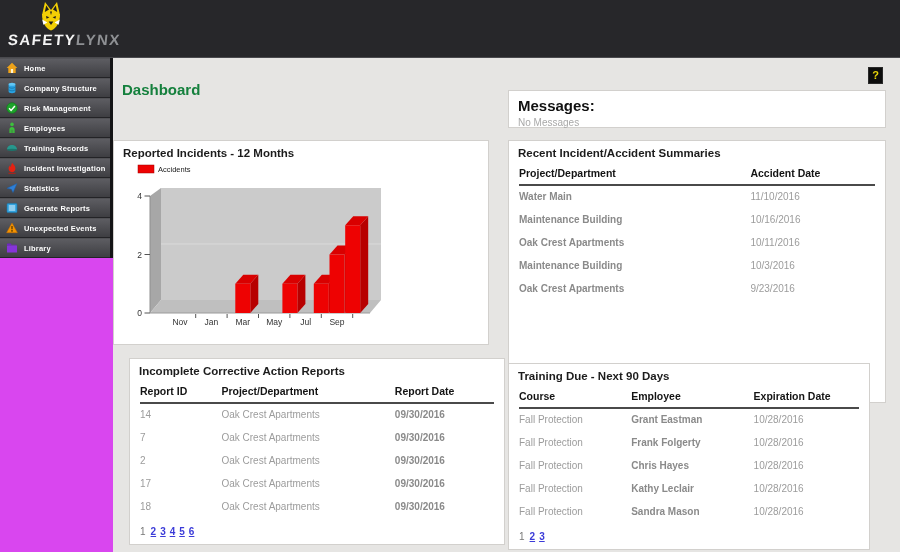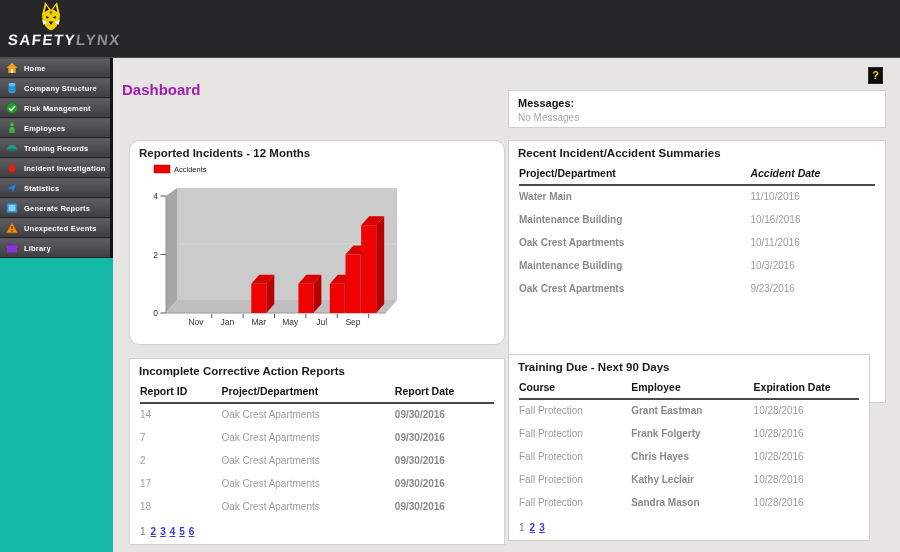--- a/index.html
+++ b/index.html
@@ -9,54 +9,54 @@
 
   
   .app-header { position:absolute; left:0; top:0; width:900px; height:58px; background:#27272a; border-bottom:1px solid #4a4a4e; }
   .logo { position:absolute; left:8px; top:1px; }
   .logo svg { display:block; margin-left:26px; }
   .brand { font-size:15px; font-weight:bold; letter-spacing:1.5px; transform:skewX(-6deg); margin-top:-1px; }
   .brand .b1 { color:#f4f4f4; }
   .brand .b2 { color:#8e9093; }
 
   
-  .sidebar { position:absolute; left:0; top:58px; width:113px; bottom:0; background:#14b8a6; }
+  .sidebar { position:absolute; left:0; top:58px; width:113px; bottom:0; background:#d946ef; }
   .menu { border-right:3px solid #141416; }
   .menu-item { display:flex; align-items:center; height:20px; padding-left:5px;
     background:linear-gradient(#5d5d62,#3e3e42); border-bottom:1px solid #232326; border-top:1px solid rgba(255,255,255,0.10);
     cursor:pointer; }
   .menu-item .mi-icon { width:13px; height:13px; flex:0 0 13px; margin-right:6px; display:flex; align-items:center; justify-content:center; }
   .menu-item .mi-icon svg { width:12px; height:12px; display:block; }
   .menu-item .mi-label { color:#fff; font-size:7.5px; font-weight:bold; letter-spacing:0.2px; white-space:nowrap; }
 
   
   .main { position:absolute; left:113px; top:58px; right:0; bottom:0; background:#e6e5e3; }
-  .page-title { position:absolute; left:9px; top:23px; font-size:15px; font-weight:bold; color:#a21caf; }
+  .page-title { position:absolute; left:9px; top:23px; font-size:15px; font-weight:bold; color:#15803d; }
   .help-btn { position:absolute; right:17px; top:9px; width:15px; height:17px; background:#0d0d0d; border:1px solid #2a2a2a;
     color:#e8d50a; font-size:11px; font-weight:bold; font-family:"Liberation Sans",sans-serif; line-height:15px; text-align:center; cursor:pointer; padding:0; }
 
   .panel { position:absolute; background:#fff; border:1px solid #d2d0cd; }
   .panel-title { font-size:11.5px; font-weight:bold; color:#1c1c1c; padding:6px 0 0 9px; }
 
   #messages-panel { left:395px; top:32px; width:378px; height:38px; padding:6px 0 0 9px; }
-  #messages-panel .msg-title { font-size:11px; font-weight:bold; color:#111; }
+  #messages-panel .msg-title { font-size:15px; font-weight:bold; color:#111; }
   #messages-panel .msg-empty { font-size:10px; color:#a8a8a8; margin-top:3px; }
 
-  #chart-panel      { left:16px;   top:82px;  width:376px; height:205px;border-radius:10px; }
+  #chart-panel      { left:0;   top:82px;  width:376px; height:205px; }
   #recent-panel     { left:395px; top:82px;  width:378px; height:263px; }
   #incomplete-panel { left:16px;   top:300px; width:376px; height:187px; }
-  #training-panel   { left:395px; top:296px; width:362px; height:187px; }
+  #training-panel   { left:395px; top:305px; width:362px; height:187px; }
 
   
   table.data-table { width:calc(100% - 20px); margin:4px 10px 0 10px; border-collapse:collapse; table-layout:fixed; }
   table.data-table th { text-align:left; font-size:10.5px; font-weight:bold; color:#141414; padding:4px 0 5px 0; border-bottom:2px solid #4a4a4a; }
   table.data-table td { font-size:10px; color:#9c9c9c; padding:6px 0 7px 0; line-height:10px; overflow:hidden; white-space:nowrap; }
 
   #recent-table th:nth-child(1){ width:65%; }
-  #recent-table th:nth-child(2){ width:35%;font-style:italic; }
+  #recent-table th:nth-child(2){ width:35%; }
   #recent-table td:nth-child(1){ font-weight:bold; color:#8a8a8a; }
 
   #incomplete-table th:nth-child(1){ width:23%; }
   #incomplete-table th:nth-child(2){ width:49%; }
   #incomplete-table th:nth-child(3){ width:28%; }
   #incomplete-table td:nth-child(3){ font-weight:bold; color:#8a8a8a; }
 
   #training-table th:nth-child(1){ width:33%; }
   #training-table th:nth-child(2){ width:36%; }
   #training-table th:nth-child(3){ width:31%; }

